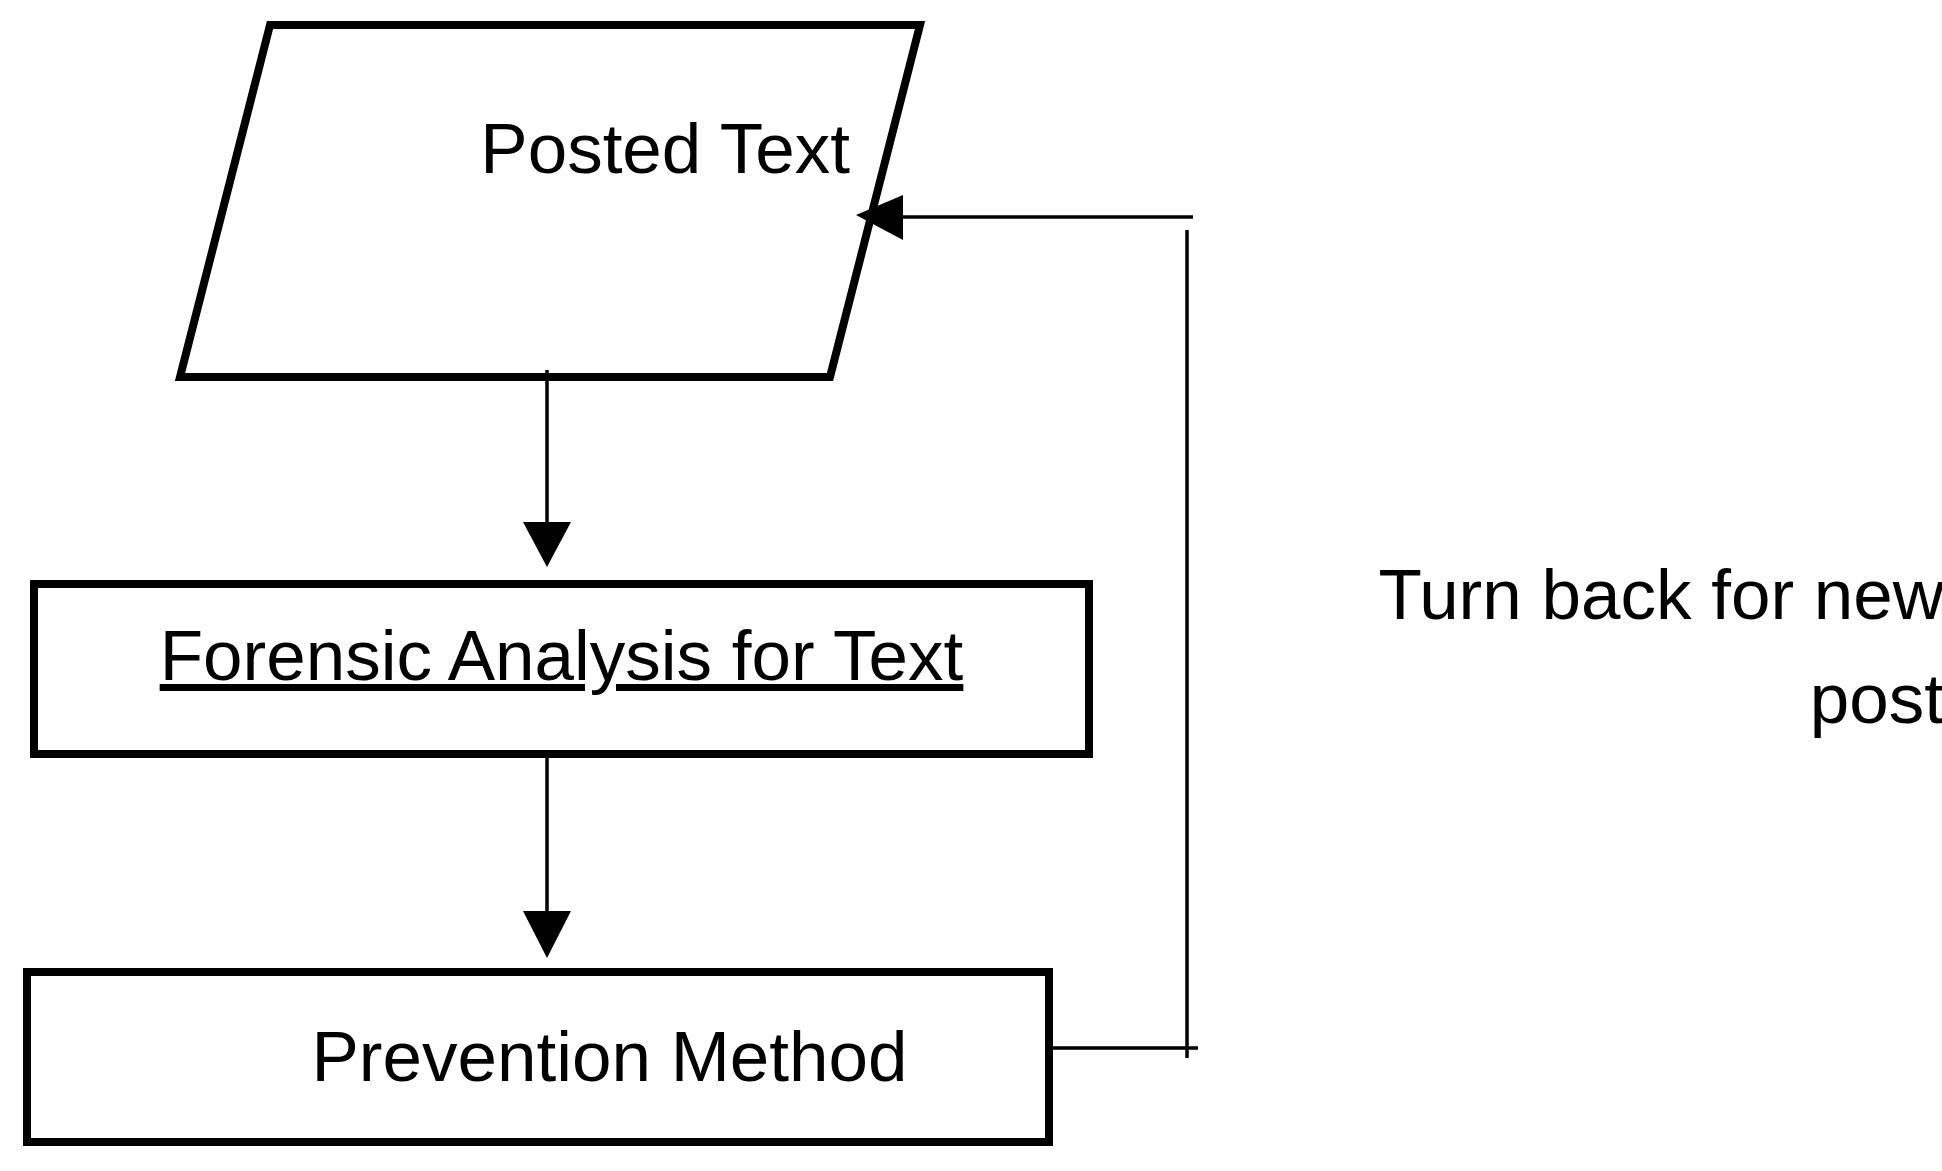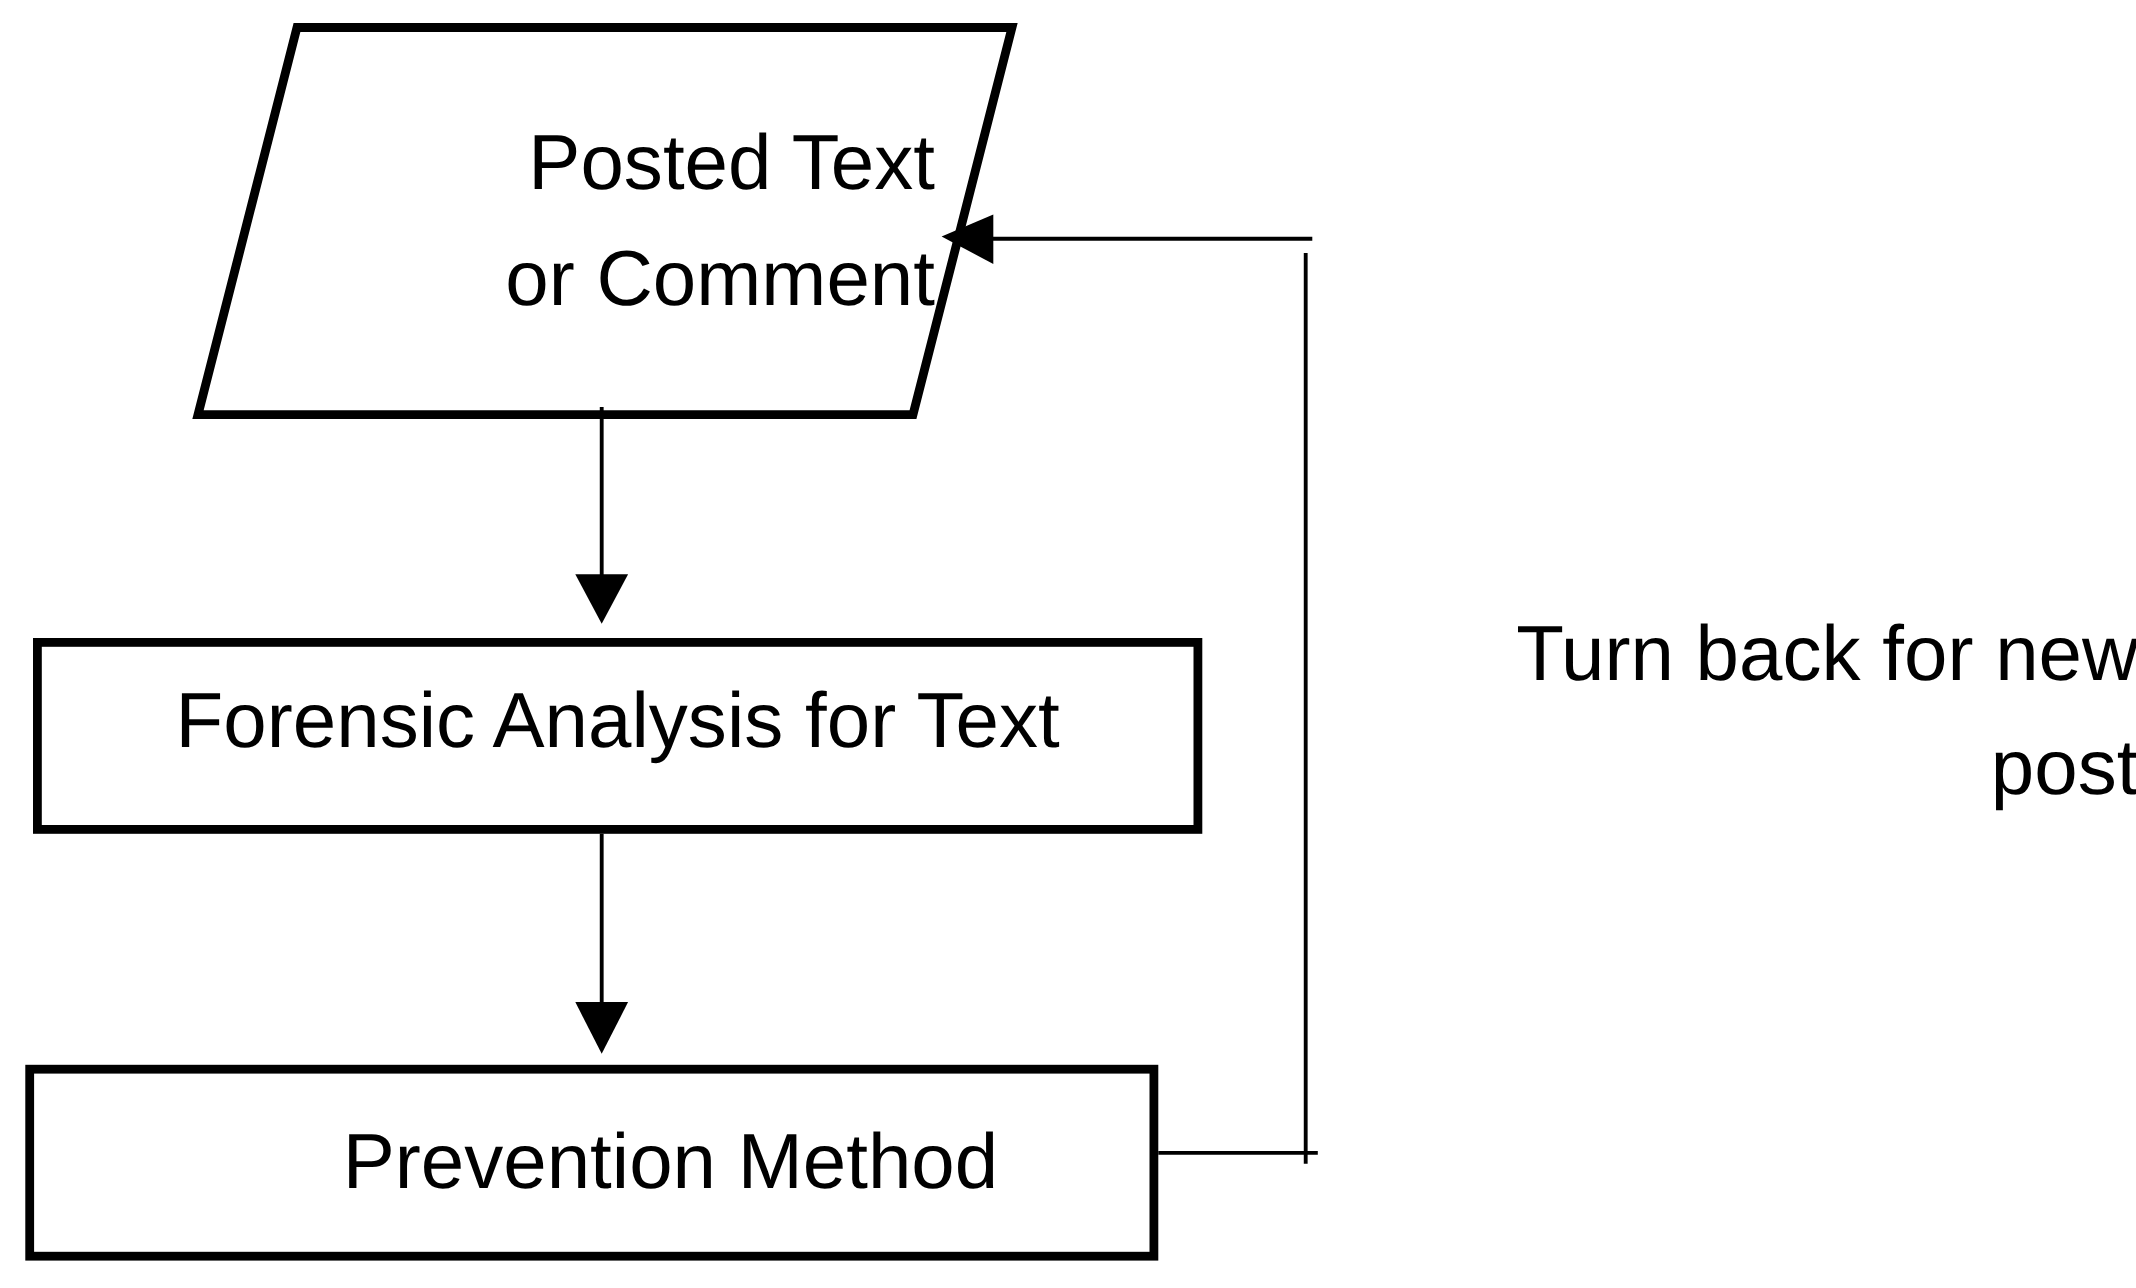--- a/index.html
+++ b/index.html
@@ -35,21 +35,21 @@
   
   .input-label {
     left: 250px; top: 96px;
     width: 600px;
     line-height: 105px;
   }
   
   .analysis-label {
     left: 30px; top: 580px;
     width: 1063px; height: 151px;
-    display: flex; align-items: center; justify-content: center;
+    display: flex; align-items: center; justify-content: center; text-decoration: underline;
   }
   .prevention-label {
     left: 23px; top: 968px;
     width: 1161px; height: 178px;
     display: flex; align-items: center; justify-content: center; padding-left: 12px;
   }
   
   .loop-label {
     left: 1300px; top: 543px;
     width: 644px;
@@ -75,21 +75,20 @@
     <polygon points="523,911 571,911 547,958" fill="var(--stroke)"></polygon>
 
     <line x1="1053" y1="1048" x2="1198" y2="1048" stroke="var(--stroke)" stroke-width="3.5"></line>
     <line x1="1187" y1="230" x2="1187" y2="1058" stroke="var(--stroke)" stroke-width="3.5"></line>
     <line x1="899" y1="217" x2="1193" y2="217" stroke="var(--stroke)" stroke-width="3.5"></line>
     <polygon points="856,215 903,195 903,240" fill="var(--stroke)"></polygon>
   </svg>
 
   <div class="label input-label">
     <div>Posted Text</div>
-    <div>or Comment</div>
   </div>
 
   <div class="label analysis-label">Forensic Analysis for Text</div>
 
   <div class="label prevention-label">Prevention Method</div>
 
   <div class="label loop-label">
     <div>Turn back for new</div>
     <div>post</div>
   </div>

